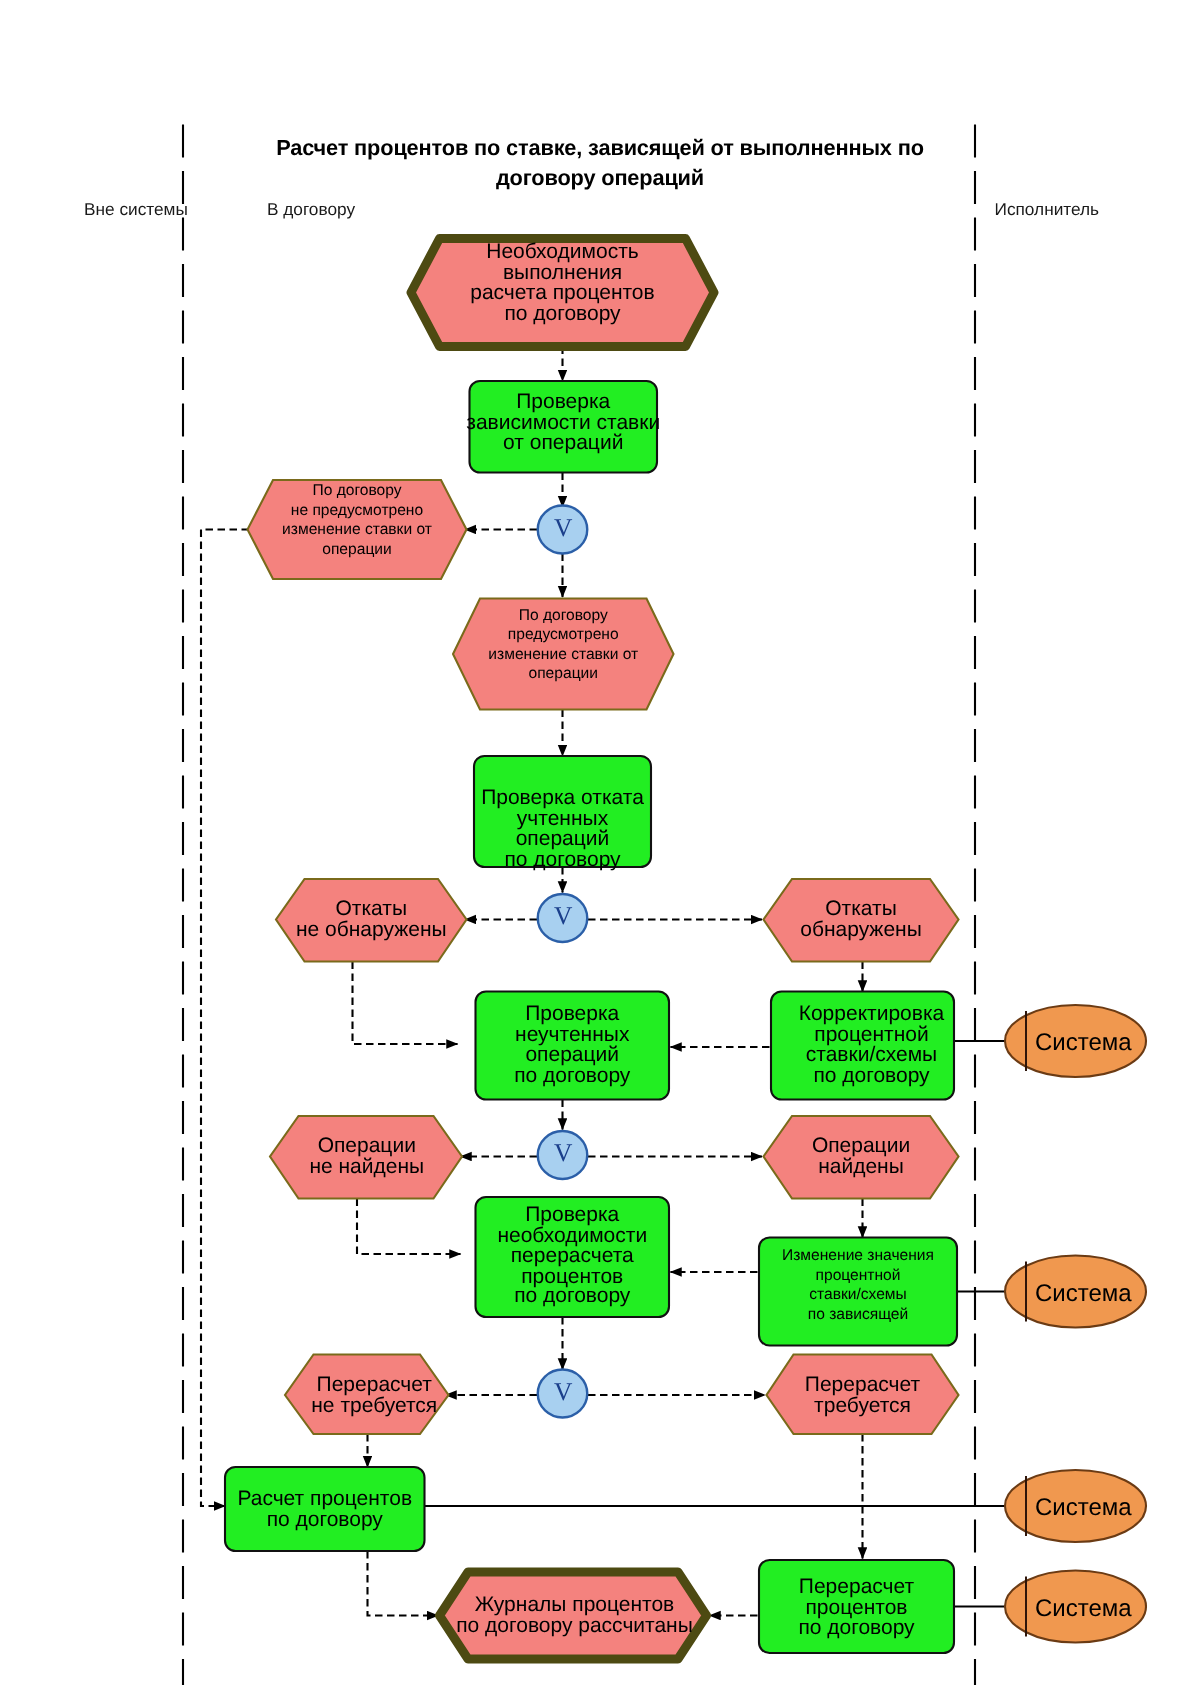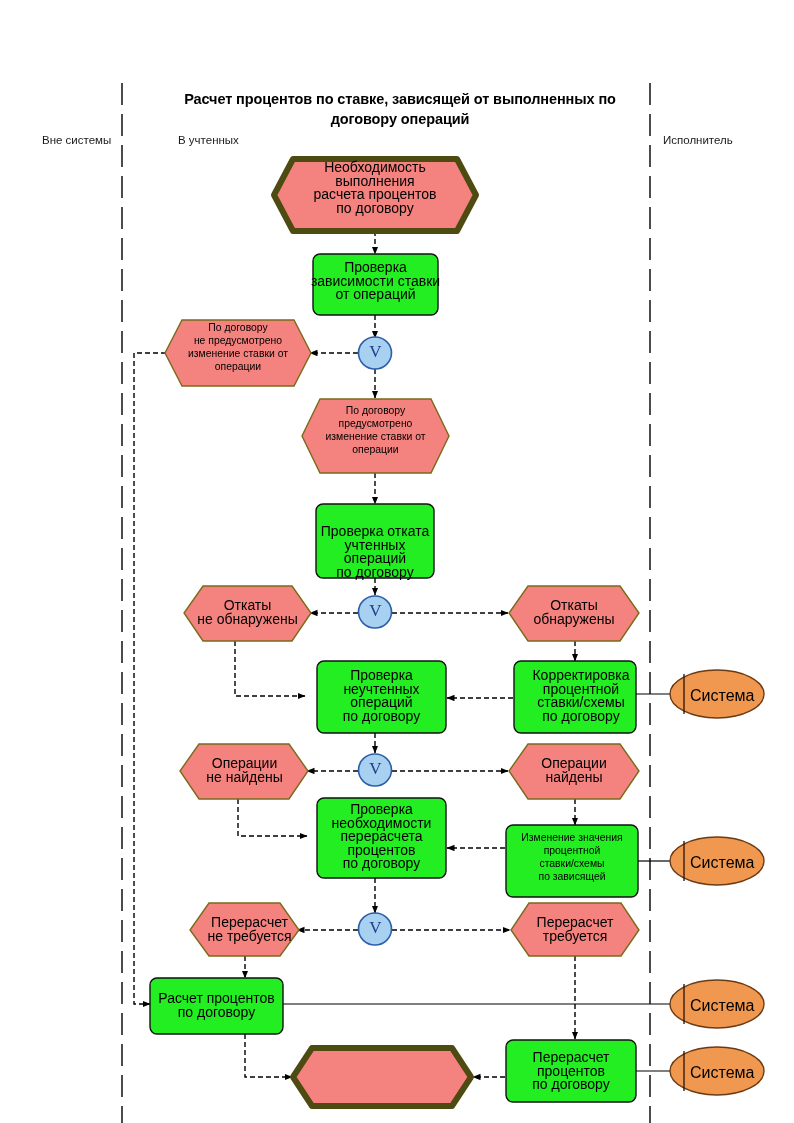--- a/index.html
+++ b/index.html
@@ -283,22 +283,22 @@
     </g>
 
     <g>
       <polygon points="312,1007 452,1007 471,1036 452,1065 312,1065 293,1036" fill="#f4827e" stroke="#4d4a12" stroke-width="6" stroke-linejoin="round"></polygon>
     </g>
 
   </svg>
 
   <div class="diagram-title">Расчет процентов по ставке, зависящей от выполненных по договору операций</div>
 
-  <div class="lane-label" style="left:42px; top:93px;text-align:center;">Вне системы</div>
-  <div class="lane-label" style="left:178px; top:93px;">В учтенных</div>
+  <div class="lane-label" style="left:56px; top:93px;text-align:center;">Вне системы</div>
+  <div class="lane-label" style="left:178px; top:93px;">В договору</div>
   <div class="lane-label" style="left:663px; top:93px;">Исполнитель</div>
 
   <div class="node-label" style="left:282px; top:120px; width:186px;">Необходимость
 выполнения
 расчета процентов
 по договору</div>
   <div class="node-label" style="left:310px; top:220px; width:131px;">Проверка
 зависимости ставки
 от операций</div>
   <div class="node-label small" style="left:172px; top:280px; width:132px;">По договору
@@ -340,20 +340,22 @@
 по зависящей</div>
   <div class="node-label" style="left:196px; top:875px; width:107px;">Перерасчет
 не требуется</div>
   <div class="node-label" style="left:518px; top:875px; width:114px;">Перерасчет
 требуется</div>
   <div class="node-label" style="left:148px; top:951px; width:137px;">Расчет процентов
 по договору</div>
   <div class="node-label" style="left:506px; top:1010px; width:130px;">Перерасчет
 процентов
 по договору</div>
+  <div class="node-label" style="left:297px; top:1022px; width:172px;">Журналы процентов
+по договору рассчитаны</div>
 
   <div class="vlabel" style="left:360px; top:301px; width:31px;">V</div>
   <div class="vlabel" style="left:360px; top:560px; width:31px;">V</div>
   <div class="vlabel" style="left:360px; top:718px; width:31px;">V</div>
   <div class="vlabel" style="left:360px; top:877px; width:31px;">V</div>
 
   <div class="sys-label" style="left:690px; top:646px; width:60px;">Система</div>
   <div class="sys-label" style="left:690px; top:813px; width:60px;">Система</div>
   <div class="sys-label" style="left:690px; top:956px; width:60px;">Система</div>
   <div class="sys-label" style="left:690px; top:1023px; width:60px;">Система</div>

